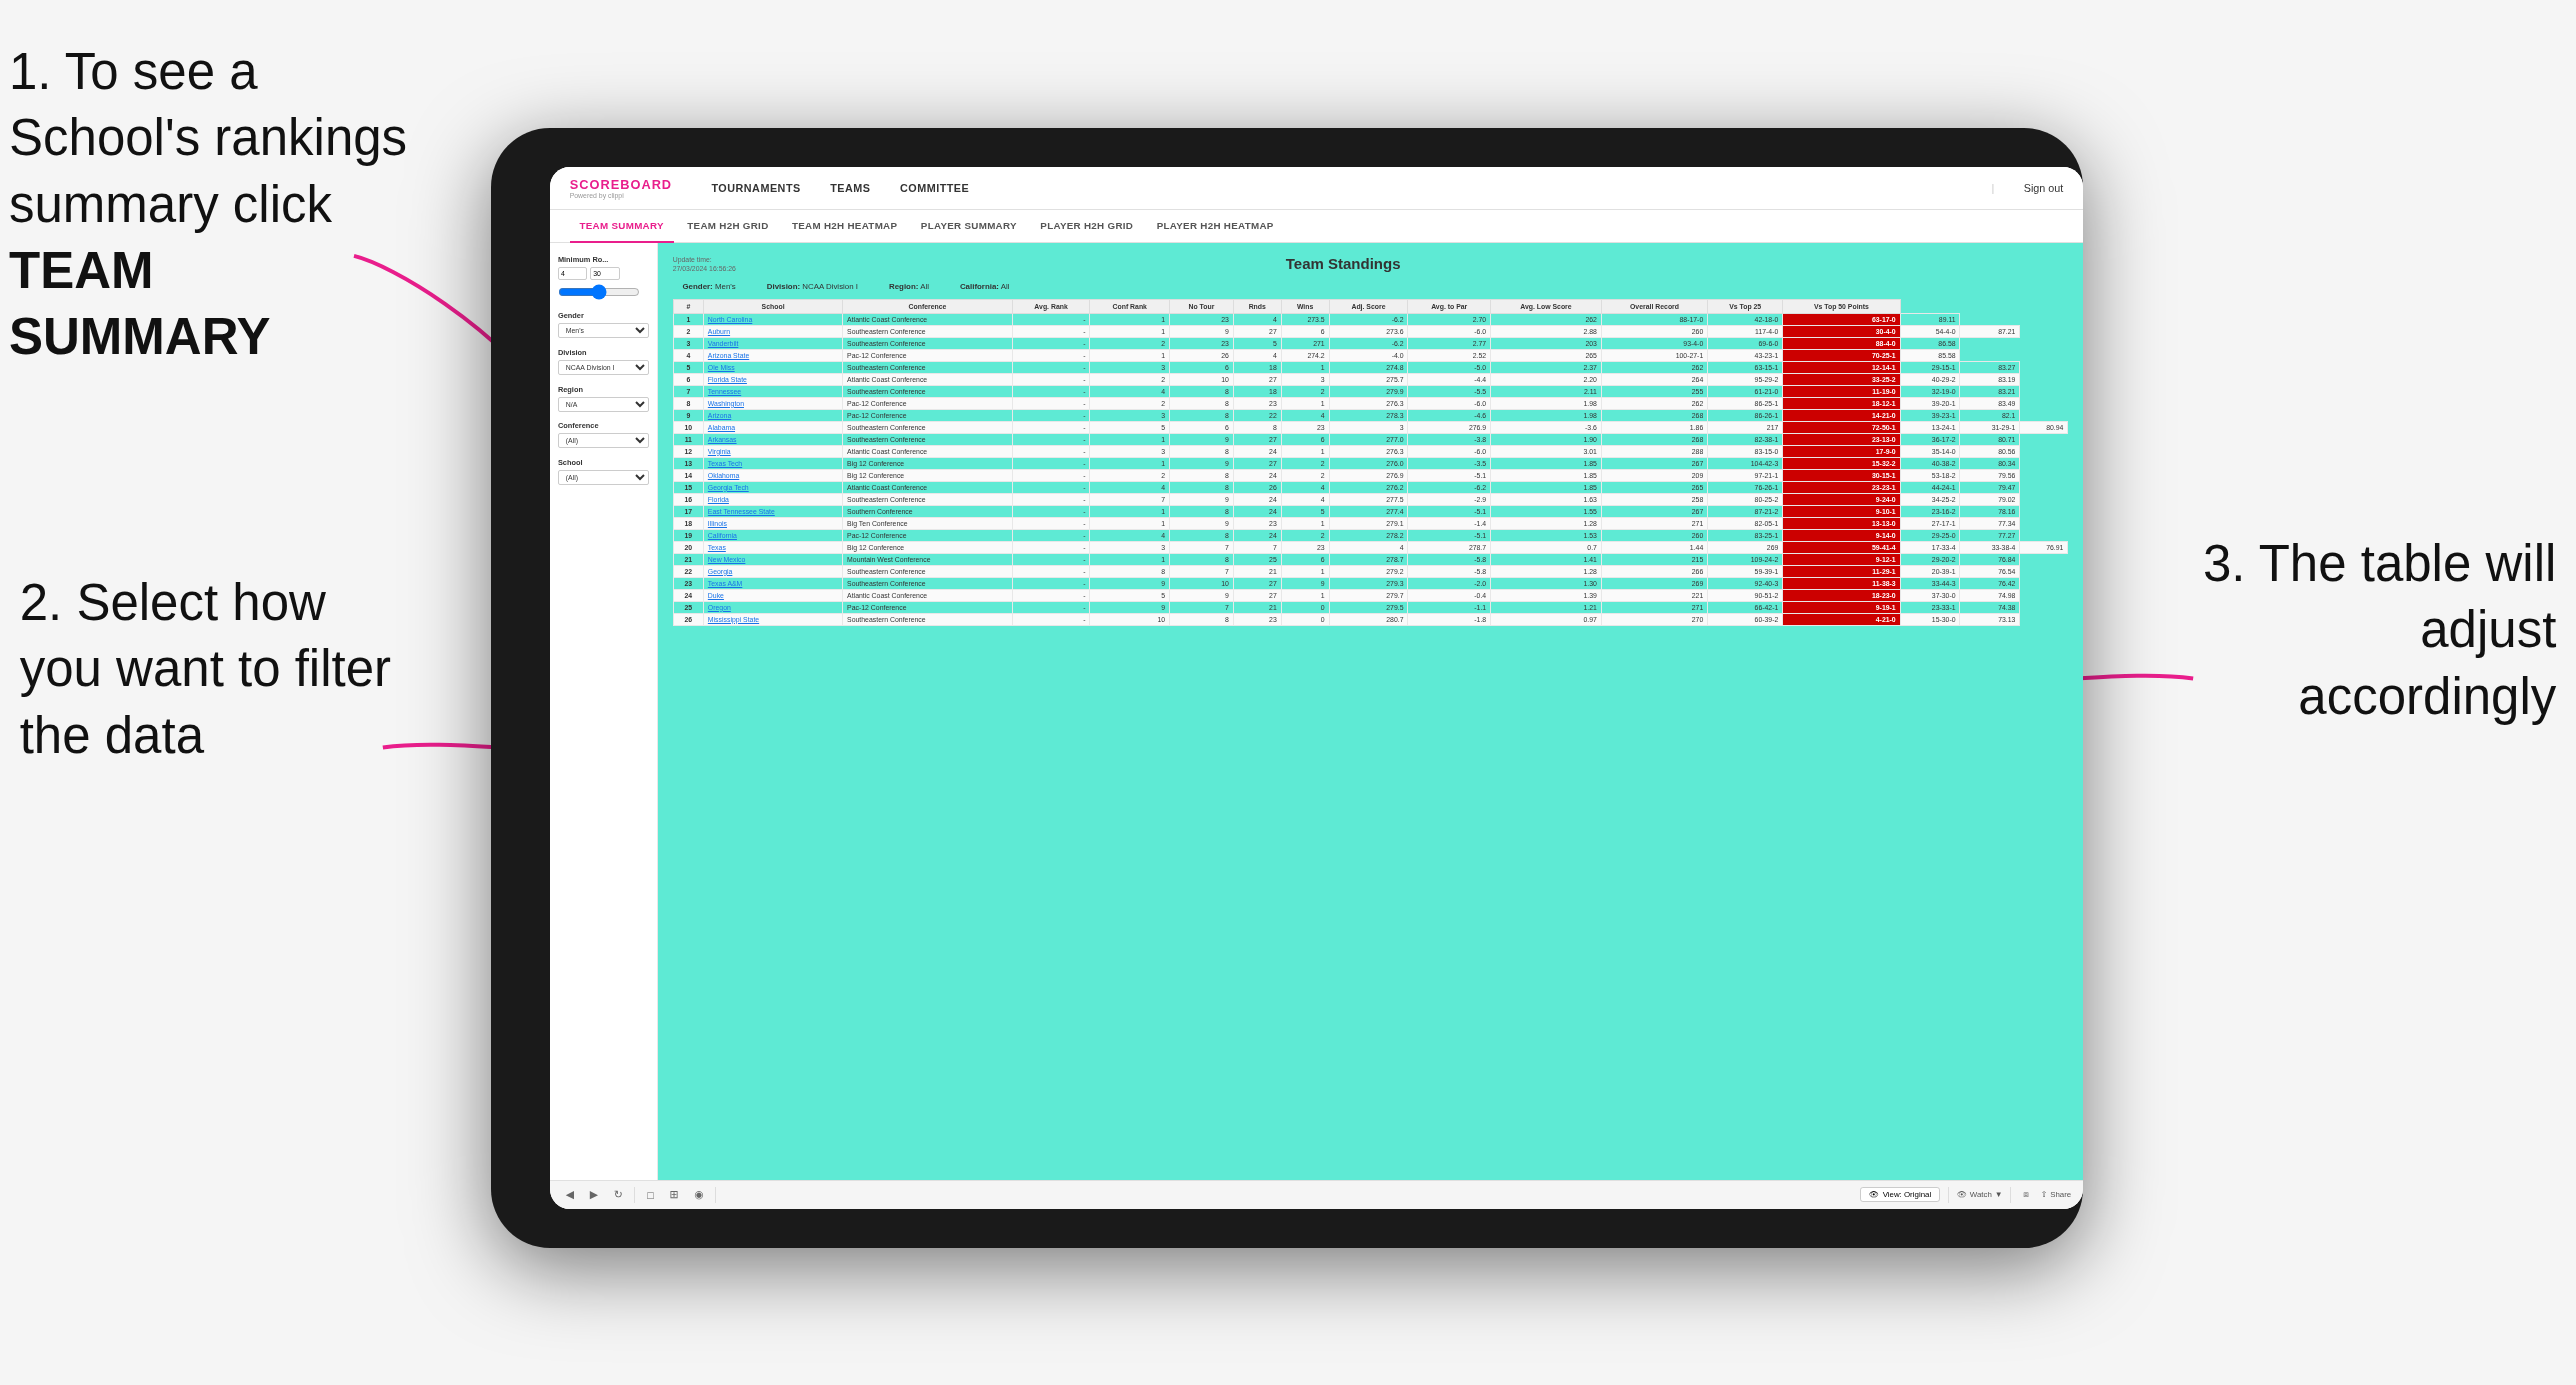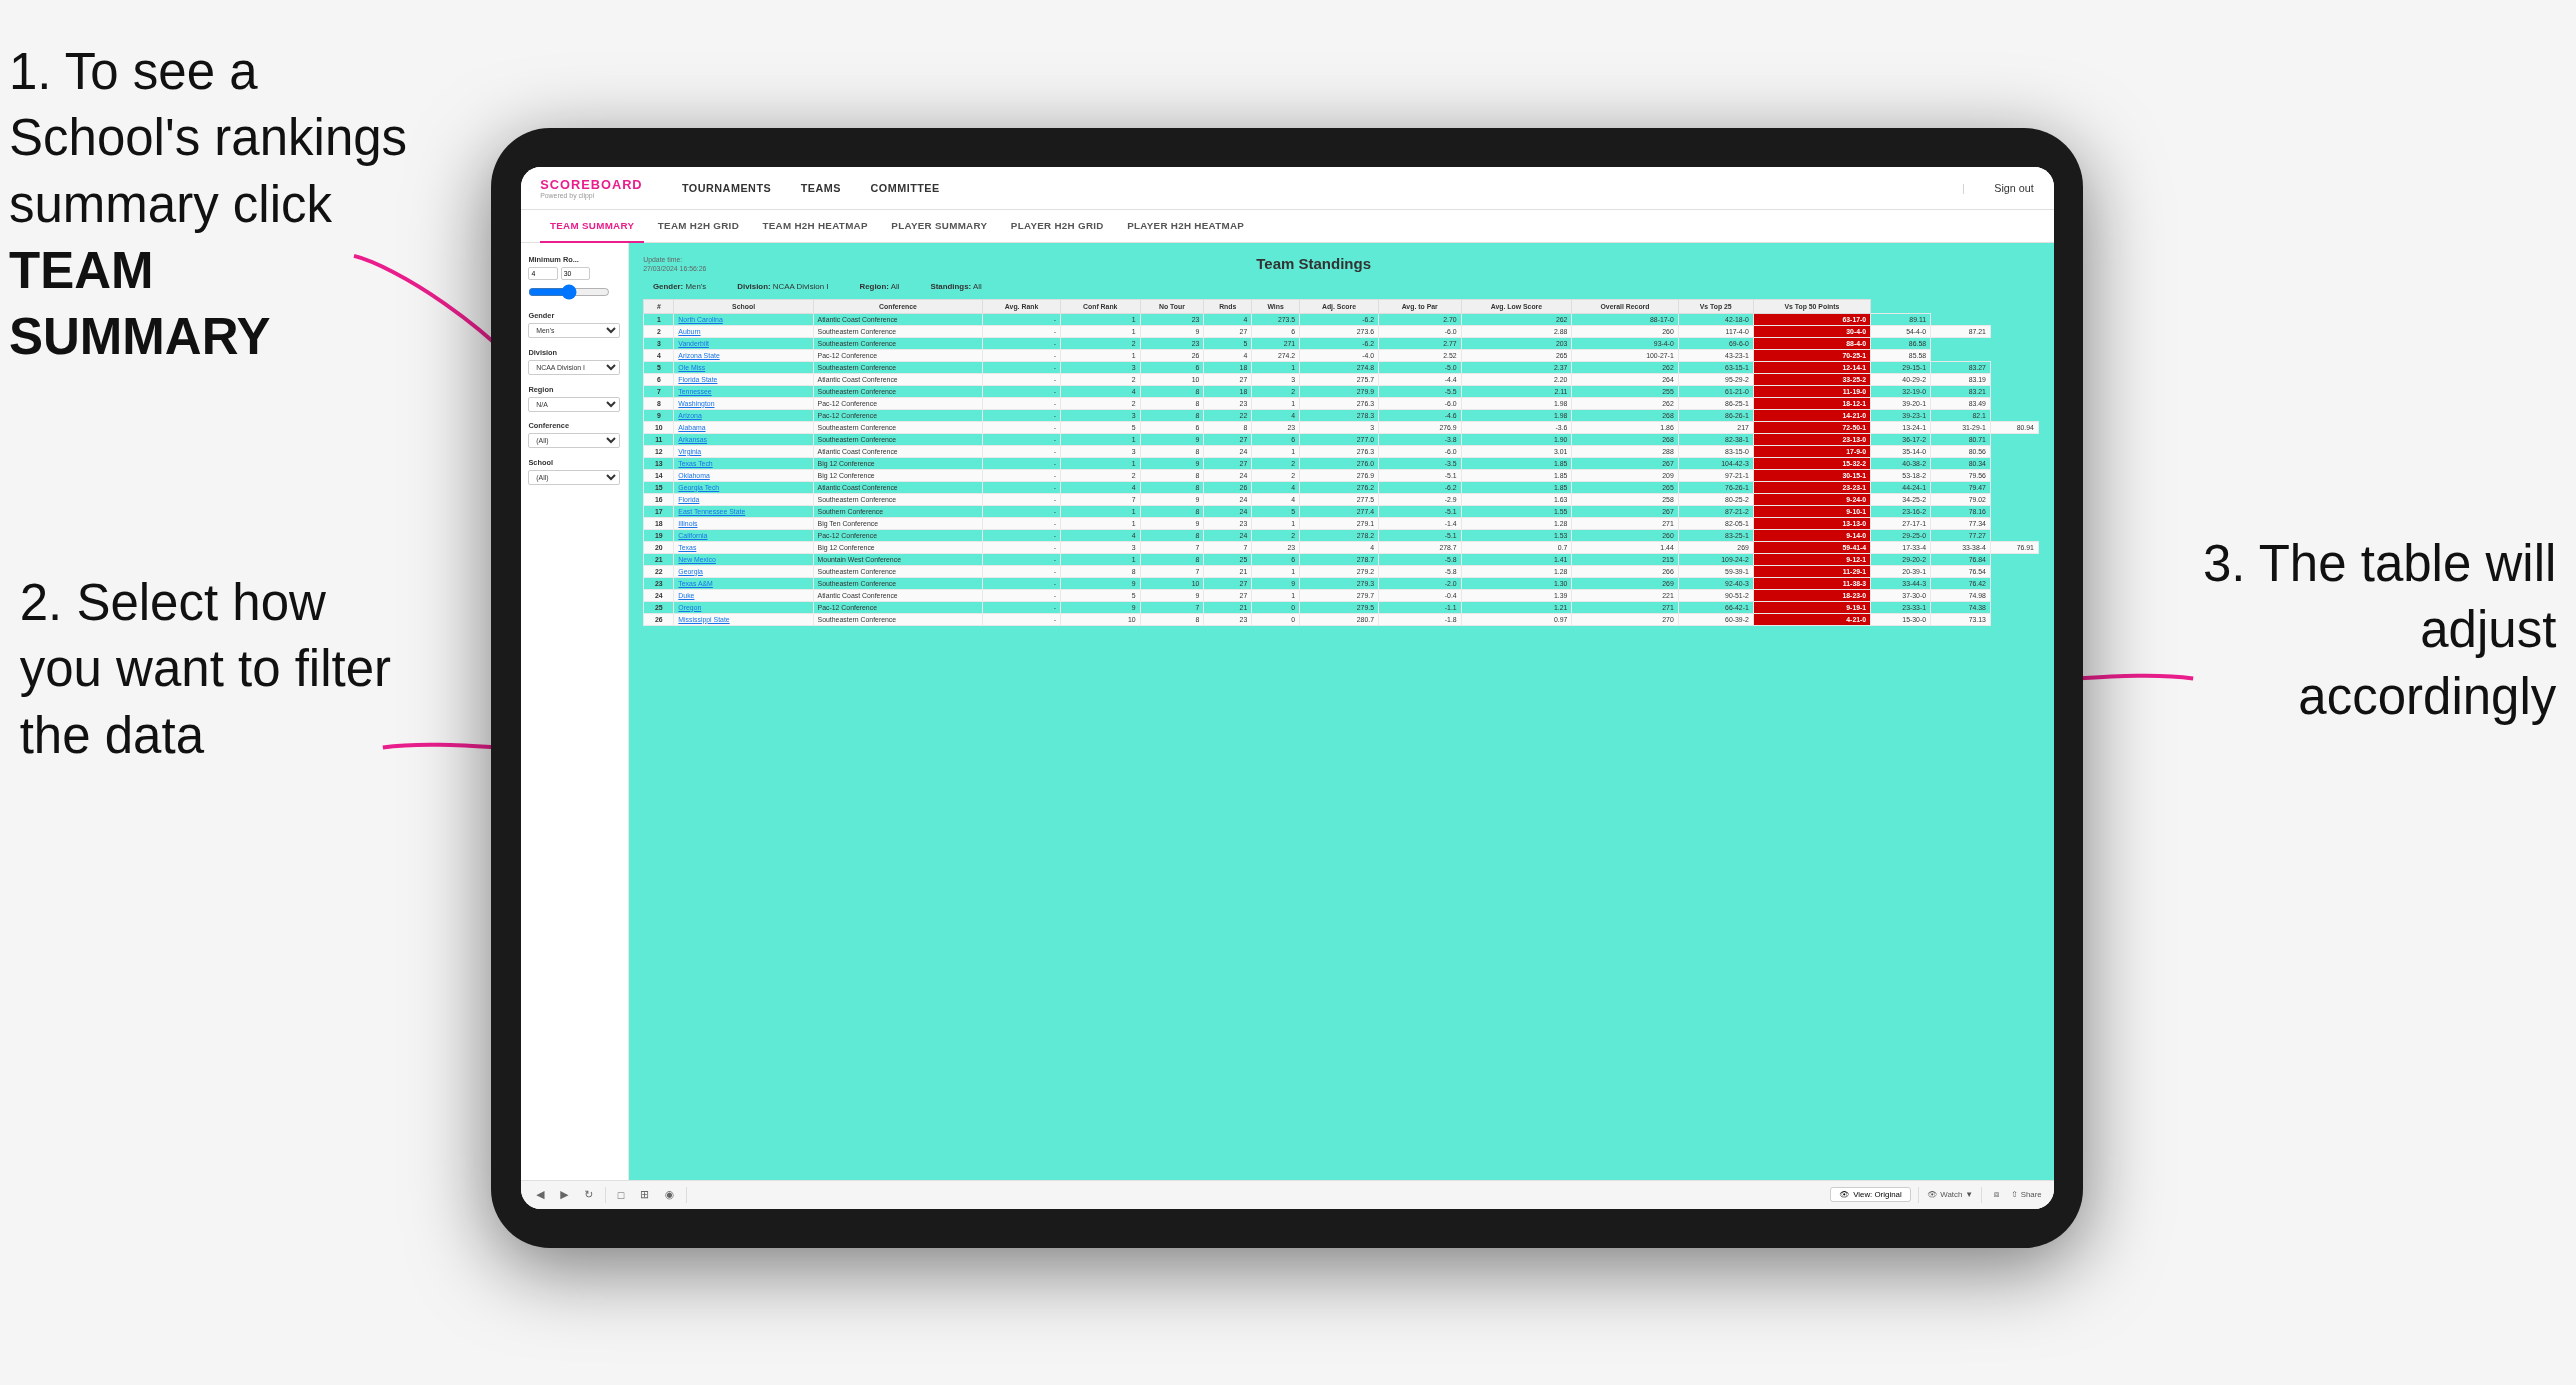--- a/index.html
+++ b/index.html
@@ -50,21 +50,21 @@
       position: absolute;
       top: 128px;
       left: 491px;
       width: 1592px;
       height: 1120px;
       background: #1a1a1a;
       border-radius: 59px;
       box-shadow: 0 19.7px 79px rgba(0,0,0,0.5);
       display: flex;
       align-items: center;
-      justify-content: center;
+      justify-content: flex-end;
     }
 
     .tablet-screen {
       width: 1533px;
       height: 1042px;
       background: #fff;
       border-radius: 19.7px;
       overflow: hidden;
       display: flex;
       flex-direction: column;
@@ -424,21 +424,21 @@
             <span>27/03/2024 16:56:26</span>
           </div>
           <div class="standings-title">Team Standings</div>
           <div style="width:118px;"></div>
         </div>
 
         <div class="filter-summary">
           <span><b>Gender:</b> <span>Men's</span></span>
           <span><b>Division:</b> <span>NCAA Division I</span></span>
           <span><b>Region:</b> <span>All</span></span>
-          <span><b>Standings:</b> <span>All</span></span>
+          <span><b>California:</b> <span>All</span></span>
         </div>
 
         <table class="data-table">
           <thead>
             <tr>
               <th>#</th>
               <th>School</th>
               <th>Conference</th>
               <th>Avg. Rank</th>
               <th>Conf Rank</th>

